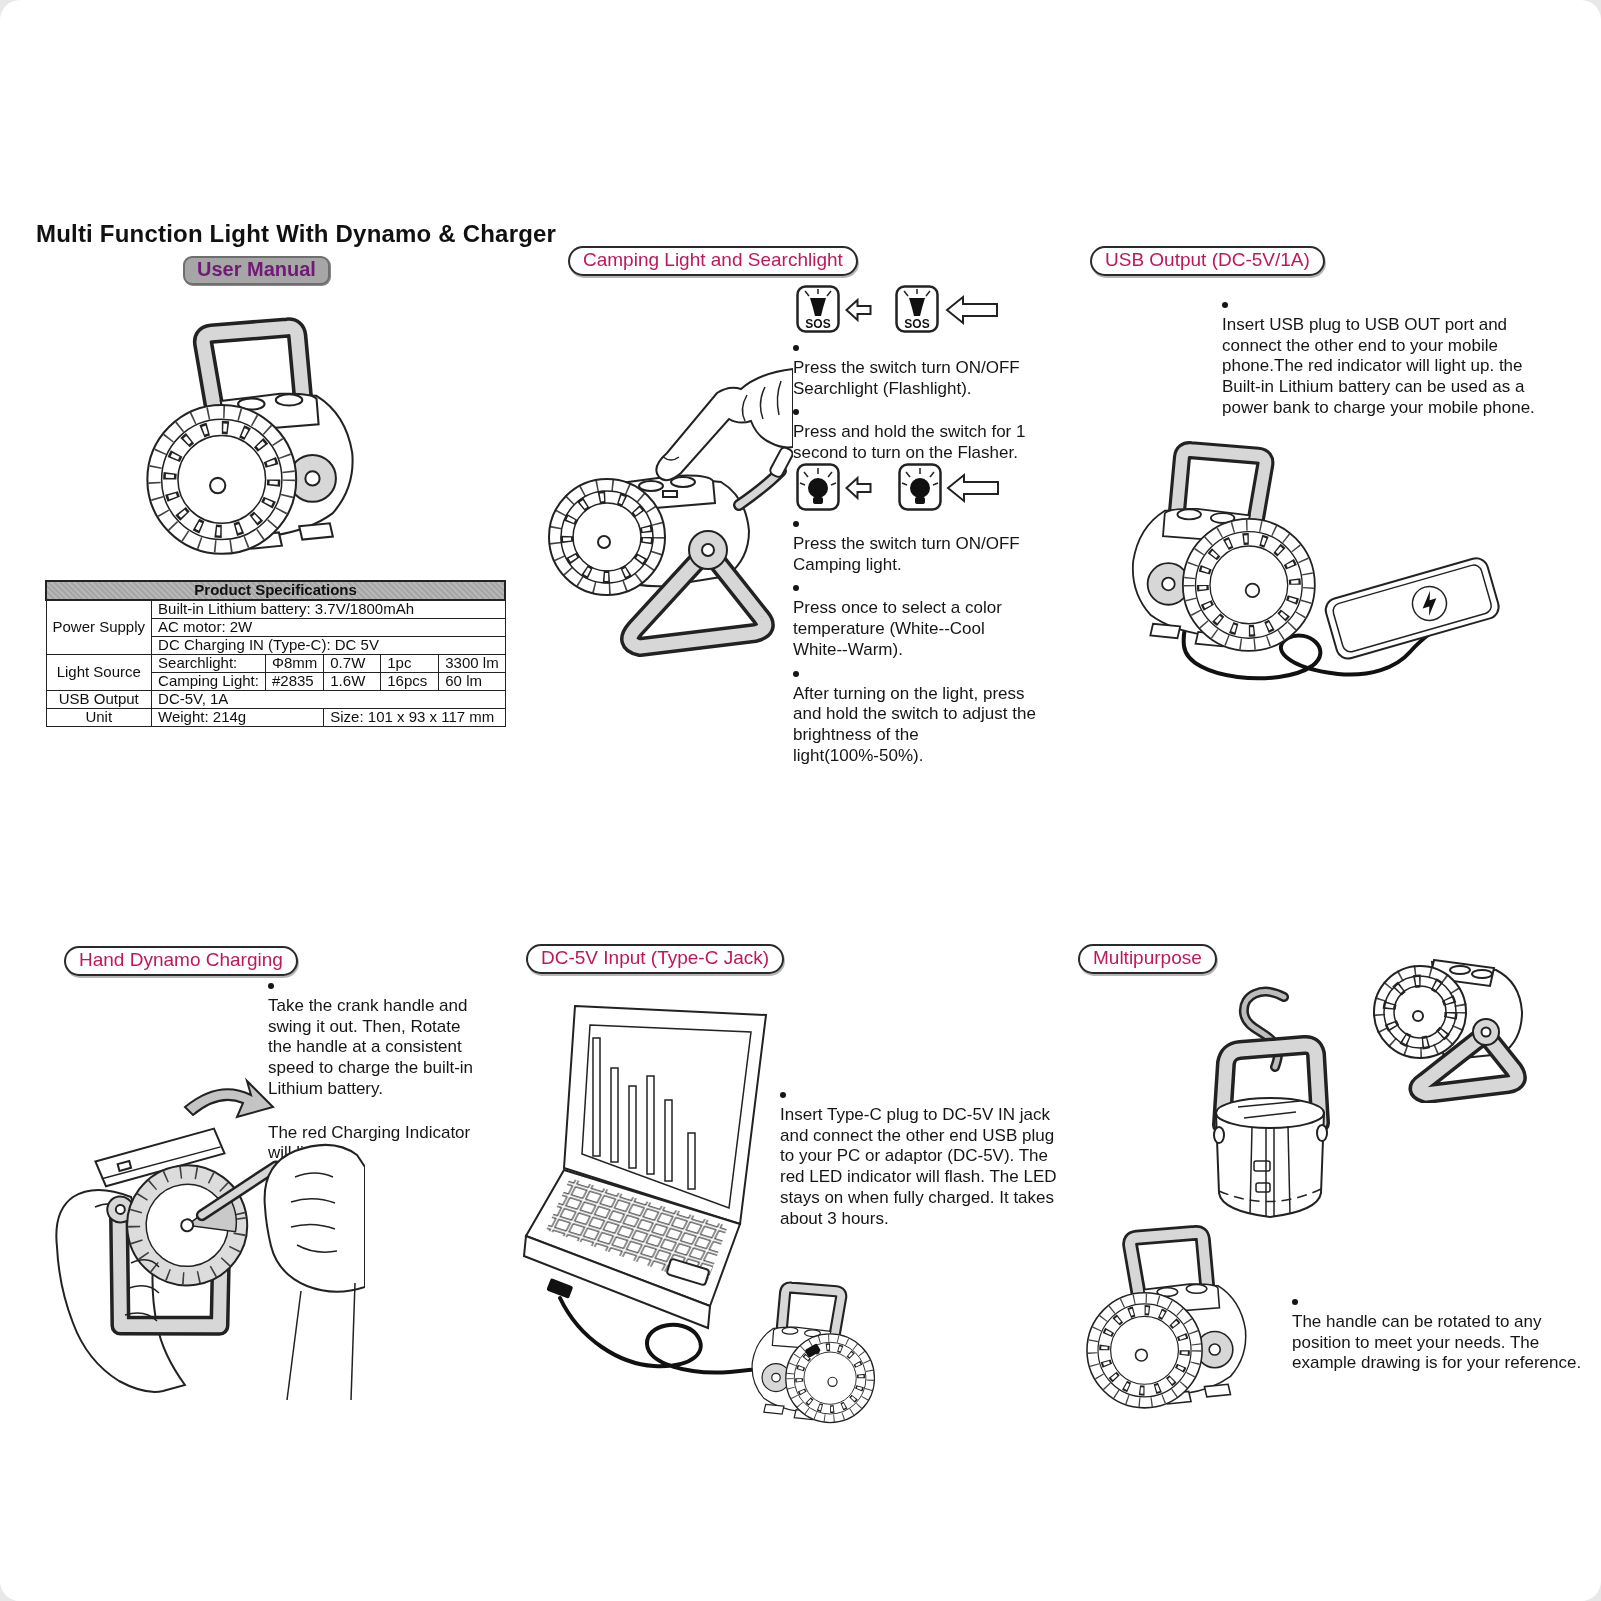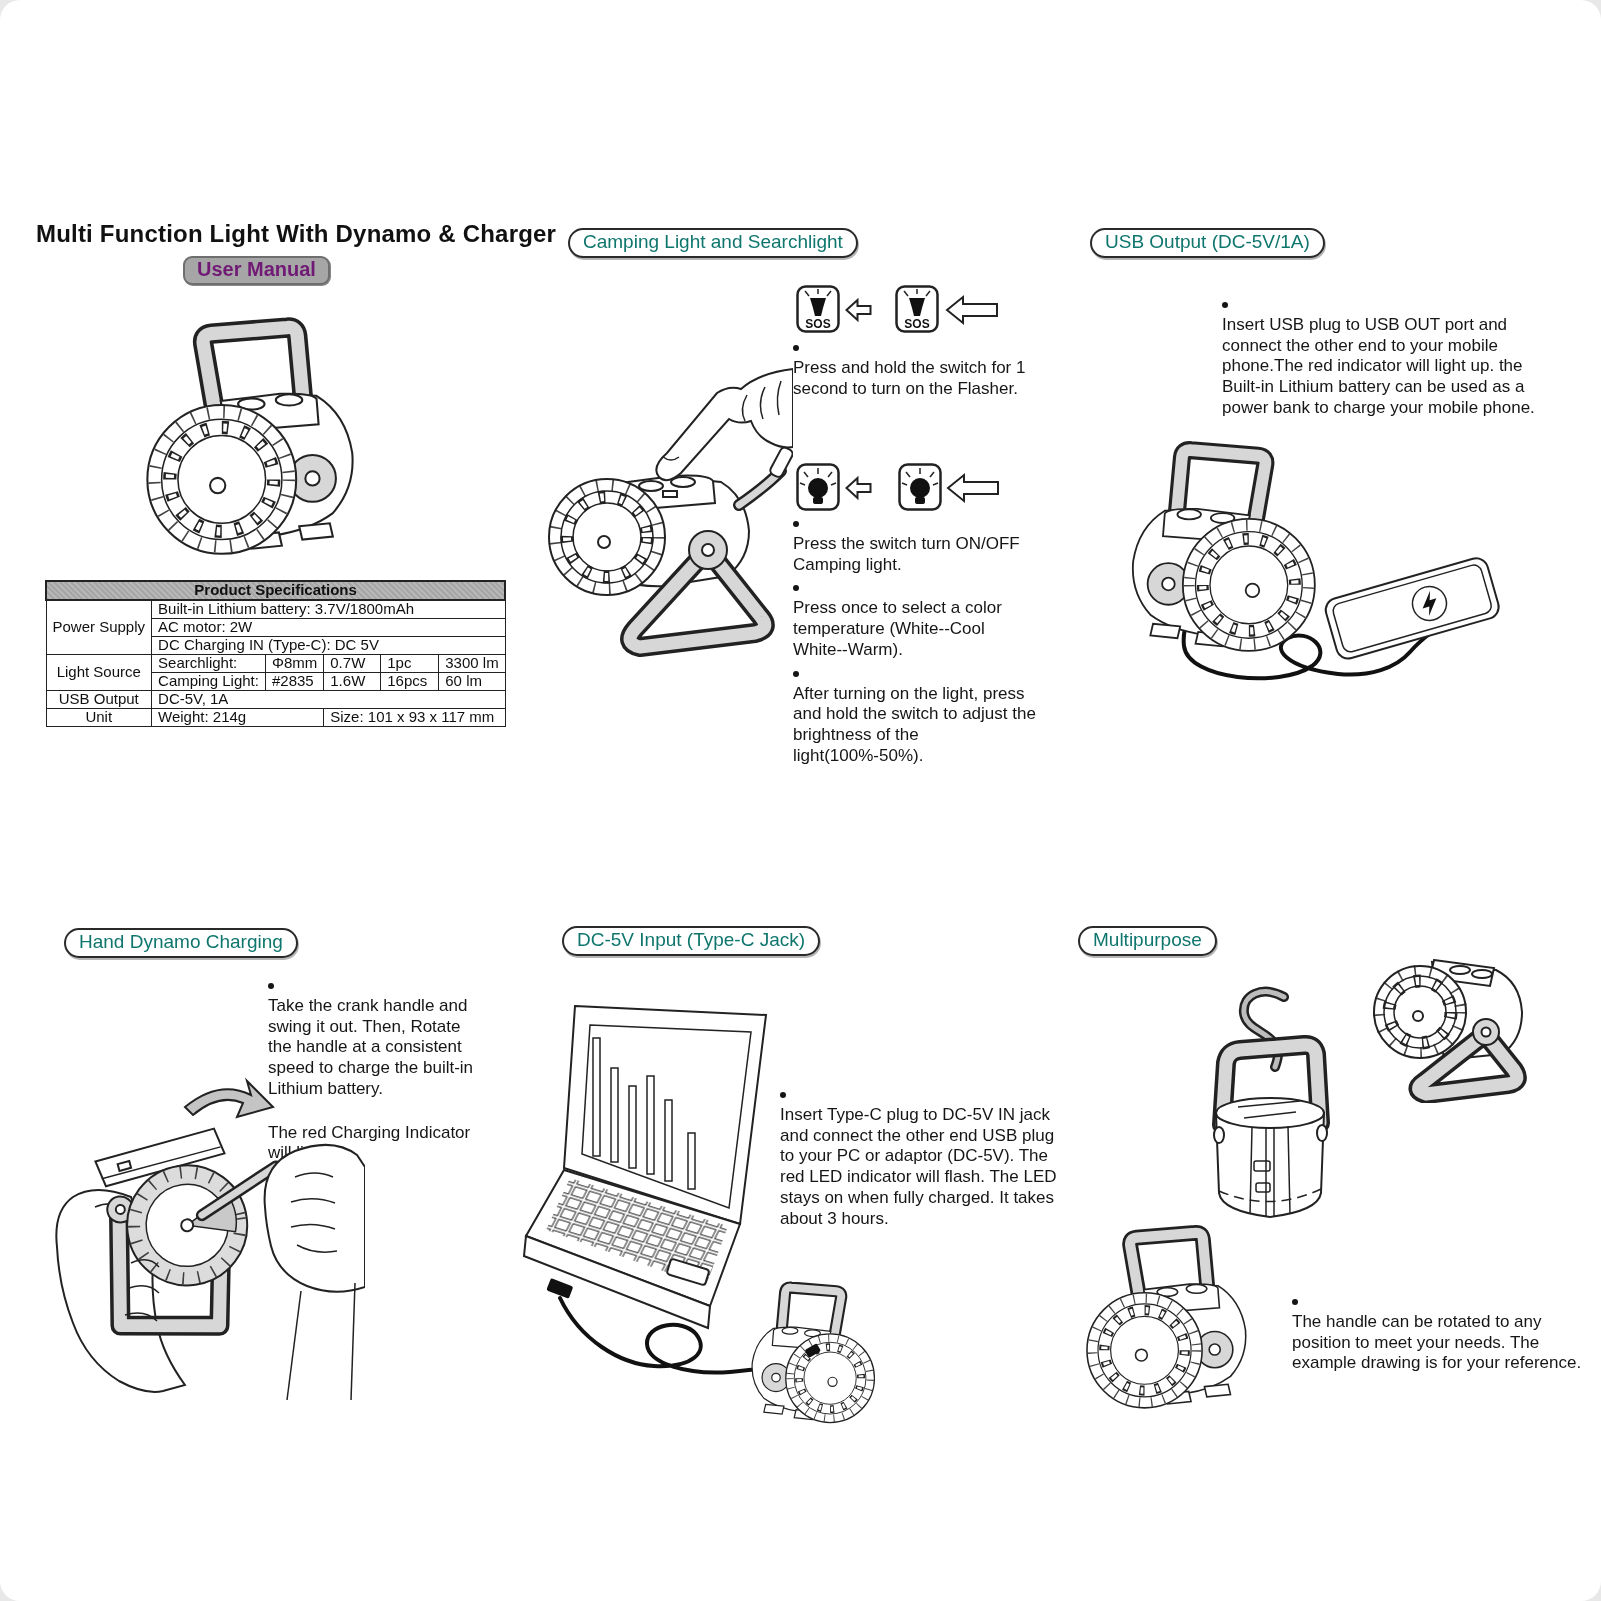--- a/index.html
+++ b/index.html
@@ -3,22 +3,22 @@
 <meta charset="utf-8">
 <style>
   html,body{margin:0;padding:0;background:#e8e8e8;}
   #page{position:relative;width:1601px;height:1601px;background:#ffffff;overflow:hidden;
         font-family:"Liberation Sans", sans-serif;color:#161616;border-radius:20px;}
   .abs{position:absolute;}
   
   #title{left:36px;top:220px;font-size:24px;font-weight:bold;letter-spacing:.2px;color:#111;}
   #badge{left:183px;top:256px;font-size:20px;font-weight:bold;color:#701a75;background:#a6a6a6;
          border:2px solid #6e6e6e;border-radius:9px;padding:0 12px 2px;box-shadow:1px 1px 0 #888;}
-  .pill{border:2px solid #2a2a2a;border-radius:15px;padding:1px 13px 3px;font-size:19px;color:#0f766e;
-        background:#fff;box-shadow:1px 2px 0 #b5b5b5;white-space:nowrap;}
+  .pill{border:2px solid #2a2a2a;border-radius:15px;padding:1px 13px 3px;font-size:19px;color:#be185d;
+        background:#fff;box-shadow:1px 2px 0 #b5b5b5;white-space:nowrap;margin-top:18px;}
   
   .bullets{line-height:1.22;font-size:17px;}
   .bullet{display:flex;gap:7px;margin-bottom:3px;flex-direction:column;}
   .bullet .dot{flex:none;width:6px;height:6px;border-radius:50%;background:#151515;margin-top:7px;}
   .bullet.nodot .dot{visibility:hidden;}
   
   #spec{border-collapse:collapse;font-size:15px;color:#101010;}
   #spec td{border:1.6px solid #222;padding:0 6px;height:17px;line-height:1.08;white-space:nowrap;}
   #spec td.hd{background:#b0b0b0;border:2px solid #222;text-align:center;font-weight:bold;
               background-image:repeating-linear-gradient(45deg,#a6a6a6 0 2px,#b7b7b7 2px 4px);}
@@ -147,20 +147,24 @@
       <line class="thin" x1="22" y1="9" x2="22" y2="4"></line>
       <line class="thin" x1="31" y1="11" x2="35" y2="6"></line>
     <polygon fill="#111" points="14,13 30,13 27,23 25,31 19,31 17,23"></polygon>
     <text class="sos-txt" x="22" y="43" text-anchor="middle">SOS</text>
   </svg>
   <svg class="abs" style="left:945px;top:294px" width="54" height="32" viewBox="0 0 54 32">
     <polygon class="ln" points="2,16 18,3 18,10 52,10 52,22 18,22 18,29"></polygon>
   </svg>
 
   <div class="bullets abs" style="left:793px;top:338px;width:248px">
+    <div class="bullet">
+        <span class="dot"></span>
+        <span>Press the switch turn ON/OFF Searchlight (Flashlight).</span>
+      </div>
     <div class="bullet">
         <span class="dot"></span>
         <span>Press and hold the switch for 1 second to turn on the Flasher.</span>
       </div>
   </div>
 
   <svg class="abs" style="left:796px;top:463px" width="44" height="48" viewBox="0 0 44 48">
     <rect class="icon-box" x="1.5" y="1.5" width="41" height="45" rx="8"></rect>
     <line class="thin" x1="22" y1="11" x2="22" y2="5"></line>
       <line class="thin" x1="12" y1="14" x2="8" y2="9"></line>
@@ -290,21 +294,21 @@
     <path class="thin" d="M 90 260 Q 110 254 122 266"></path>
     <path class="ln" d="M 230 152 Q 226 110 260 96 Q 298 82 322 100 L 330 112 L 330 232 Q 300 242 272 231 Q 243 219 236 191 Q 231 170 230 152 Z"></path>
     <path class="thin" d="M 260 122 Q 280 114 298 122"></path>
     <path class="thin" d="M 256 147 Q 278 140 300 148"></path>
     <path class="thin" d="M 256 172 Q 278 166 300 174"></path>
     <path class="thin" d="M 262 190 Q 280 200 302 196"></path>
     <line class="thin" x1="266" y1="236" x2="252" y2="345"></line>
     <line class="thin" x1="320" y1="228" x2="316" y2="345"></line>
   </svg>
 
-  <div class="pill abs" style="left:562px;top:926px">DC-5V Input (Type-C Jack)</div>
+  <div class="pill abs" style="left:526px;top:926px">DC-5V Input (Type-C Jack)</div>
 
   <div class="bullets abs" style="left:780px;top:1085px;width:290px">
     <div class="bullet">
         <span class="dot"></span>
         <span>Insert Type-C plug to DC-5V IN jack and connect the other end USB plug to your PC or adaptor (DC-5V). The red LED indicator will flash. The LED stays on when fully charged. It takes about 3 hours.</span>
       </div>
   </div>
 
   <svg class="abs" style="left:520px;top:968px" width="380" height="465" viewBox="0 0 380 465">
     <path class="ln" d="M 55 38 L 246 47 L 220 256 L 44 200 Z"></path>

